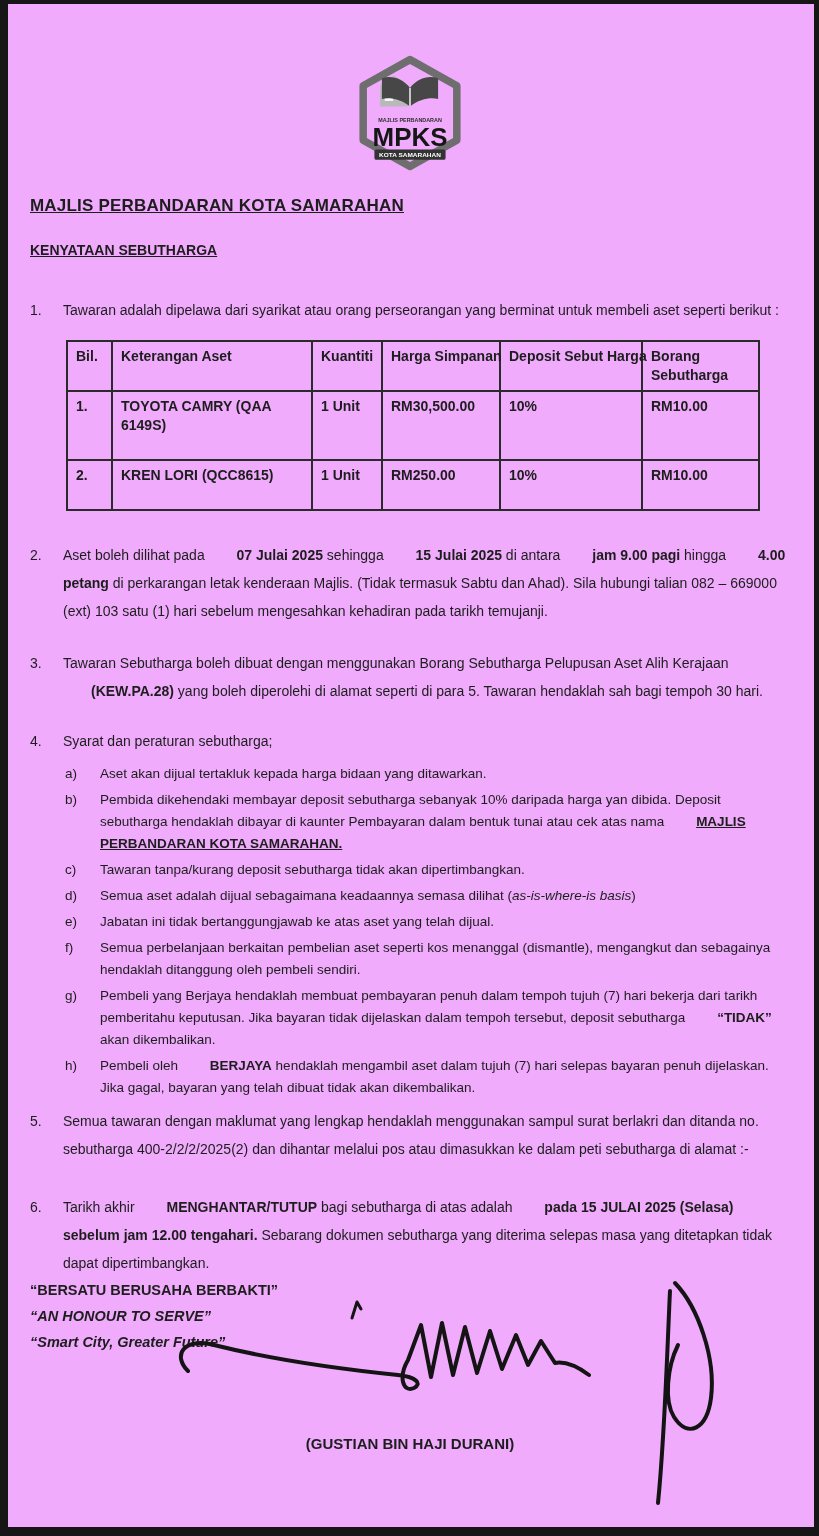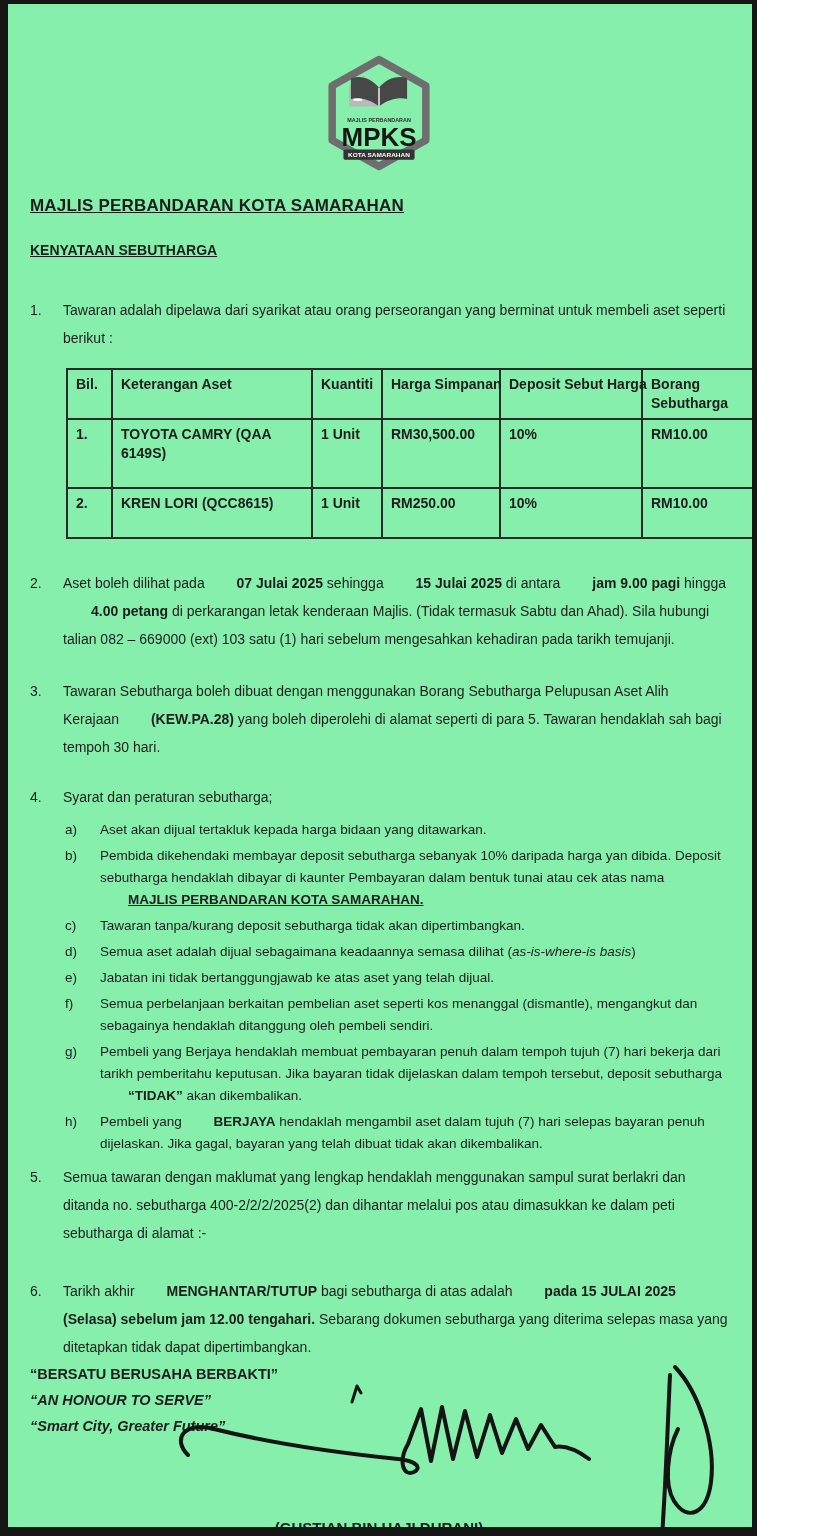--- a/index.html
+++ b/index.html
@@ -1,20 +1,20 @@
 <!DOCTYPE html>
 <html><head>
 <meta charset="utf-8">
 <style>
   html,body{margin:0;padding:0;background:#ffffff;}
   .page{
-    width:757px;height:1536px;box-sizing:border-box;position:relative;overflow:hidden;
+    width:819px;height:1536px;box-sizing:border-box;position:relative;overflow:hidden;
     border-left:8px solid #161616;border-right:5px solid #161616;
     border-top:4px solid #161616;border-bottom:9px solid #161616;
-    background:#86efac;color:#1d1d1d;
+    background:#f0abfc;color:#1d1d1d;
     font-family:"Liberation Sans",sans-serif;
   }
   .content{padding:0 24px 0 22px;}
   .b{font-weight:bold;margin-left:28px;}
   .i{font-style:italic;}
   .u{text-decoration:underline;}
   .logo-wrap{text-align:center;margin-top:50px;height:118px;}
   .org-title{display:block;font-size:17px;font-weight:bold;text-decoration:underline;margin:24px 0 0;letter-spacing:.2px;}
   .doc-title{display:block;font-size:14px;font-weight:bold;text-decoration:underline;margin:26px 0 0;}
   .item{display:flex;font-size:14px;line-height:28px;}
@@ -154,21 +154,21 @@
       <div class="clause">
         <span class="letter">f)</span>
         <div class="ctext"><span>Semua perbelanjaan berkaitan pembelian aset seperti kos menanggal (dismantle), mengangkut dan sebagainya hendaklah ditanggung oleh pembeli sendiri.</span></div>
       </div>
       <div class="clause">
         <span class="letter">g)</span>
         <div class="ctext"><span>Pembeli yang Berjaya hendaklah membuat pembayaran penuh dalam tempoh tujuh (7) hari bekerja dari tarikh pemberitahu keputusan. Jika bayaran tidak dijelaskan dalam tempoh tersebut, deposit sebutharga </span><span class="b">“TIDAK”</span><span> akan dikembalikan.</span></div>
       </div>
       <div class="clause">
         <span class="letter">h)</span>
-        <div class="ctext"><span>Pembeli yang </span><span class="b">BERJAYA</span><span> hendaklah mengambil aset dalam tujuh (7) hari selepas bayaran penuh dijelaskan. Jika gagal, bayaran yang telah dibuat tidak akan dikembalikan.</span></div>
+        <div class="ctext"><span>Pembeli oleh </span><span class="b">BERJAYA</span><span> hendaklah mengambil aset dalam tujuh (7) hari selepas bayaran penuh dijelaskan. Jika gagal, bayaran yang telah dibuat tidak akan dikembalikan.</span></div>
       </div>
     </div>
 
     <div class="item mt-item5">
       <span class="num">5.</span>
       <div class="txt"><span>Semua tawaran dengan maklumat yang lengkap hendaklah menggunakan sampul surat berlakri dan ditanda no. sebutharga 400-2/2/2/2025(2) dan dihantar melalui pos atau dimasukkan ke dalam peti sebutharga di alamat :-</span></div>
     </div>
 
 
     <div class="item mt-item6">

